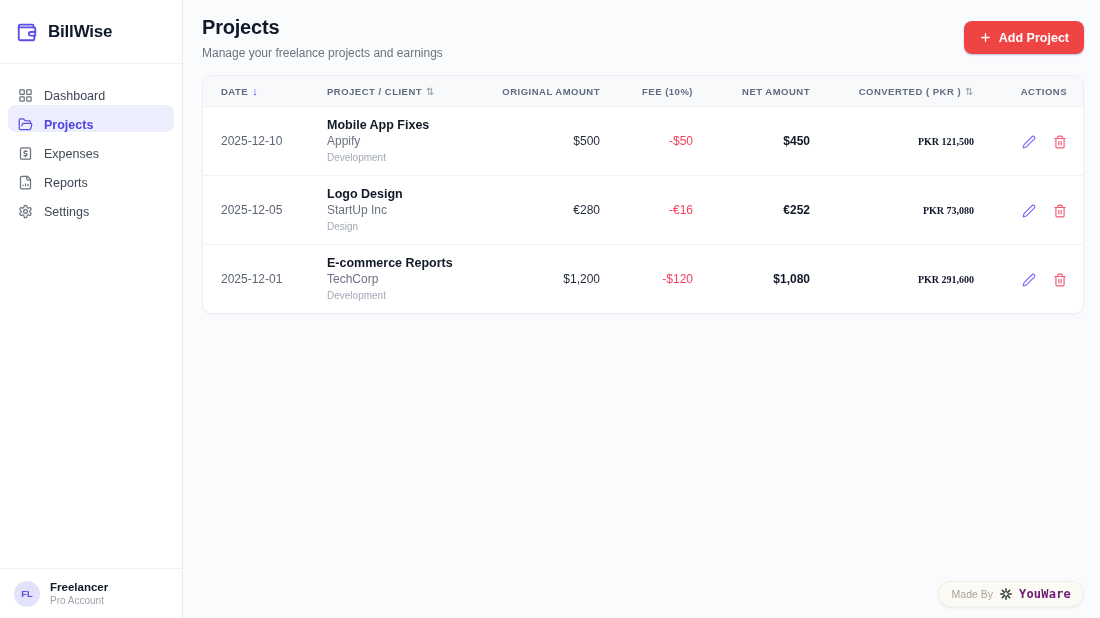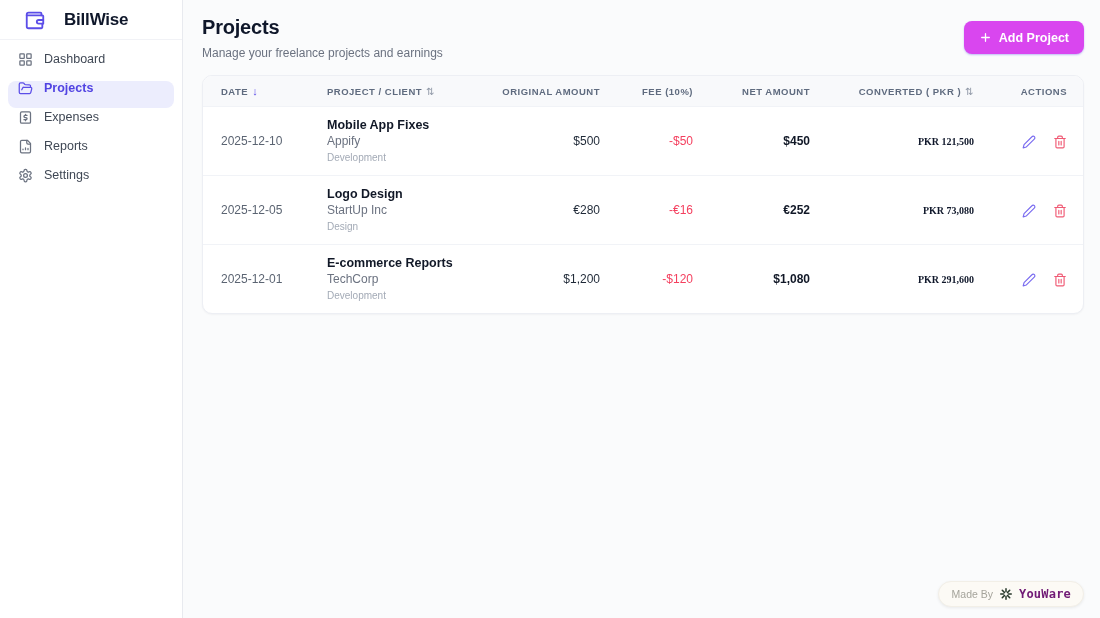--- a/index.html
+++ b/index.html
@@ -13,31 +13,31 @@
   .app { display:flex; width:1100px; height:618px; }
 
   
   .sidebar {
     width:183px; min-width:183px;
     background:#fff;
     border-right:1px solid #e8eaef;
     display:flex; flex-direction:column;
   }
   .logo-row {
-    height:40px;
-    display:flex; align-items:center; gap:18px;
-    padding:0 24px;
+    height:64px;
+    display:flex; align-items:center; gap:10px;
+    padding:0 16px;
     border-bottom:1px solid #f1f2f6;
   }
   .logo-icon svg { display:block; }
   .brand { font-size:17px; font-weight:700; color:#0f172a; letter-spacing:-.2px; }
 
   .nav { flex:1; padding:12px 8px 0 8px; }
   .nav-item {
-    display:flex; align-items:flex-start; gap:11px;
+    display:flex; align-items:flex-end; gap:11px;
     height:27px; padding:0 10px; margin-bottom:2px;
     border-radius:8px;
     font-size:12.5px; color:#3f4754; cursor:pointer;
   }
   .nav-item .nicon { display:flex; color:#6b7280; }
   .nav-item.active { background:#ecedfd; color:#5143e2; font-weight:700; }
   .nav-item.active .nicon { color:#5b4de8; }
 
   .user-row {
     border-top:1px solid #eef0f4;
@@ -60,21 +60,21 @@
     padding:16px 16px 0 19px;
   }
   .main-header { display:flex; justify-content:space-between; align-items:flex-start; }
   .page-title { font-size:20px; font-weight:700; color:#0f172a; letter-spacing:-.2px; }
   .page-subtitle { margin-top:7px; font-size:12px; color:#6b7280; }
 
   .add-btn {
     margin-top:5px;
     display:flex; align-items:center; gap:7px;
     height:33px; padding:0 15px;
-    background:#d946ef; color:#fff;
+    background:#ef4444; color:#fff;
     border:none; border-radius:8px;
     font-family:"Liberation Sans", sans-serif;
     font-size:12.5px; font-weight:700;
     cursor:pointer;
     box-shadow:0 1px 2px rgba(79,70,229,.35);
   }
 
   
   .card {
     margin-top:15px;
@@ -197,20 +197,27 @@
         <span class="nicon">
           <svg width="15" height="15" viewBox="0 0 24 24" fill="none" stroke="currentColor" stroke-width="2" stroke-linecap="round" stroke-linejoin="round">
             <path d="M12.22 2h-.44a2 2 0 0 0-2 2v.18a2 2 0 0 1-1 1.73l-.43.25a2 2 0 0 1-2 0l-.15-.08a2 2 0 0 0-2.73.73l-.22.38a2 2 0 0 0 .73 2.73l.15.1a2 2 0 0 1 1 1.72v.51a2 2 0 0 1-1 1.74l-.15.09a2 2 0 0 0-.73 2.73l.22.38a2 2 0 0 0 2.73.73l.15-.08a2 2 0 0 1 2 0l.43.25a2 2 0 0 1 1 1.73V20a2 2 0 0 0 2 2h.44a2 2 0 0 0 2-2v-.18a2 2 0 0 1 1-1.73l.43-.25a2 2 0 0 1 2 0l.15.08a2 2 0 0 0 2.73-.73l.22-.39a2 2 0 0 0-.73-2.73l-.15-.08a2 2 0 0 1-1-1.74v-.5a2 2 0 0 1 1-1.74l.15-.09a2 2 0 0 0 .73-2.73l-.22-.38a2 2 0 0 0-2.73-.73l-.15.08a2 2 0 0 1-2 0l-.43-.25a2 2 0 0 1-1-1.73V4a2 2 0 0 0-2-2z"></path>
             <circle cx="12" cy="12" r="3"></circle>
           </svg>
         </span>
         <span>Settings</span>
       </div>
     </nav>
 
+    <div class="user-row">
+      <div class="avatar">FL</div>
+      <div>
+        <div class="user-name">Freelancer</div>
+        <div class="user-plan">Pro Account</div>
+      </div>
+    </div>
   </aside>
 
   <main class="main">
 
     <div class="main-header">
       <div>
         <h1 class="page-title">Projects</h1>
         <div class="page-subtitle">Manage your freelance projects and earnings</div>
       </div>
       <button class="add-btn">

